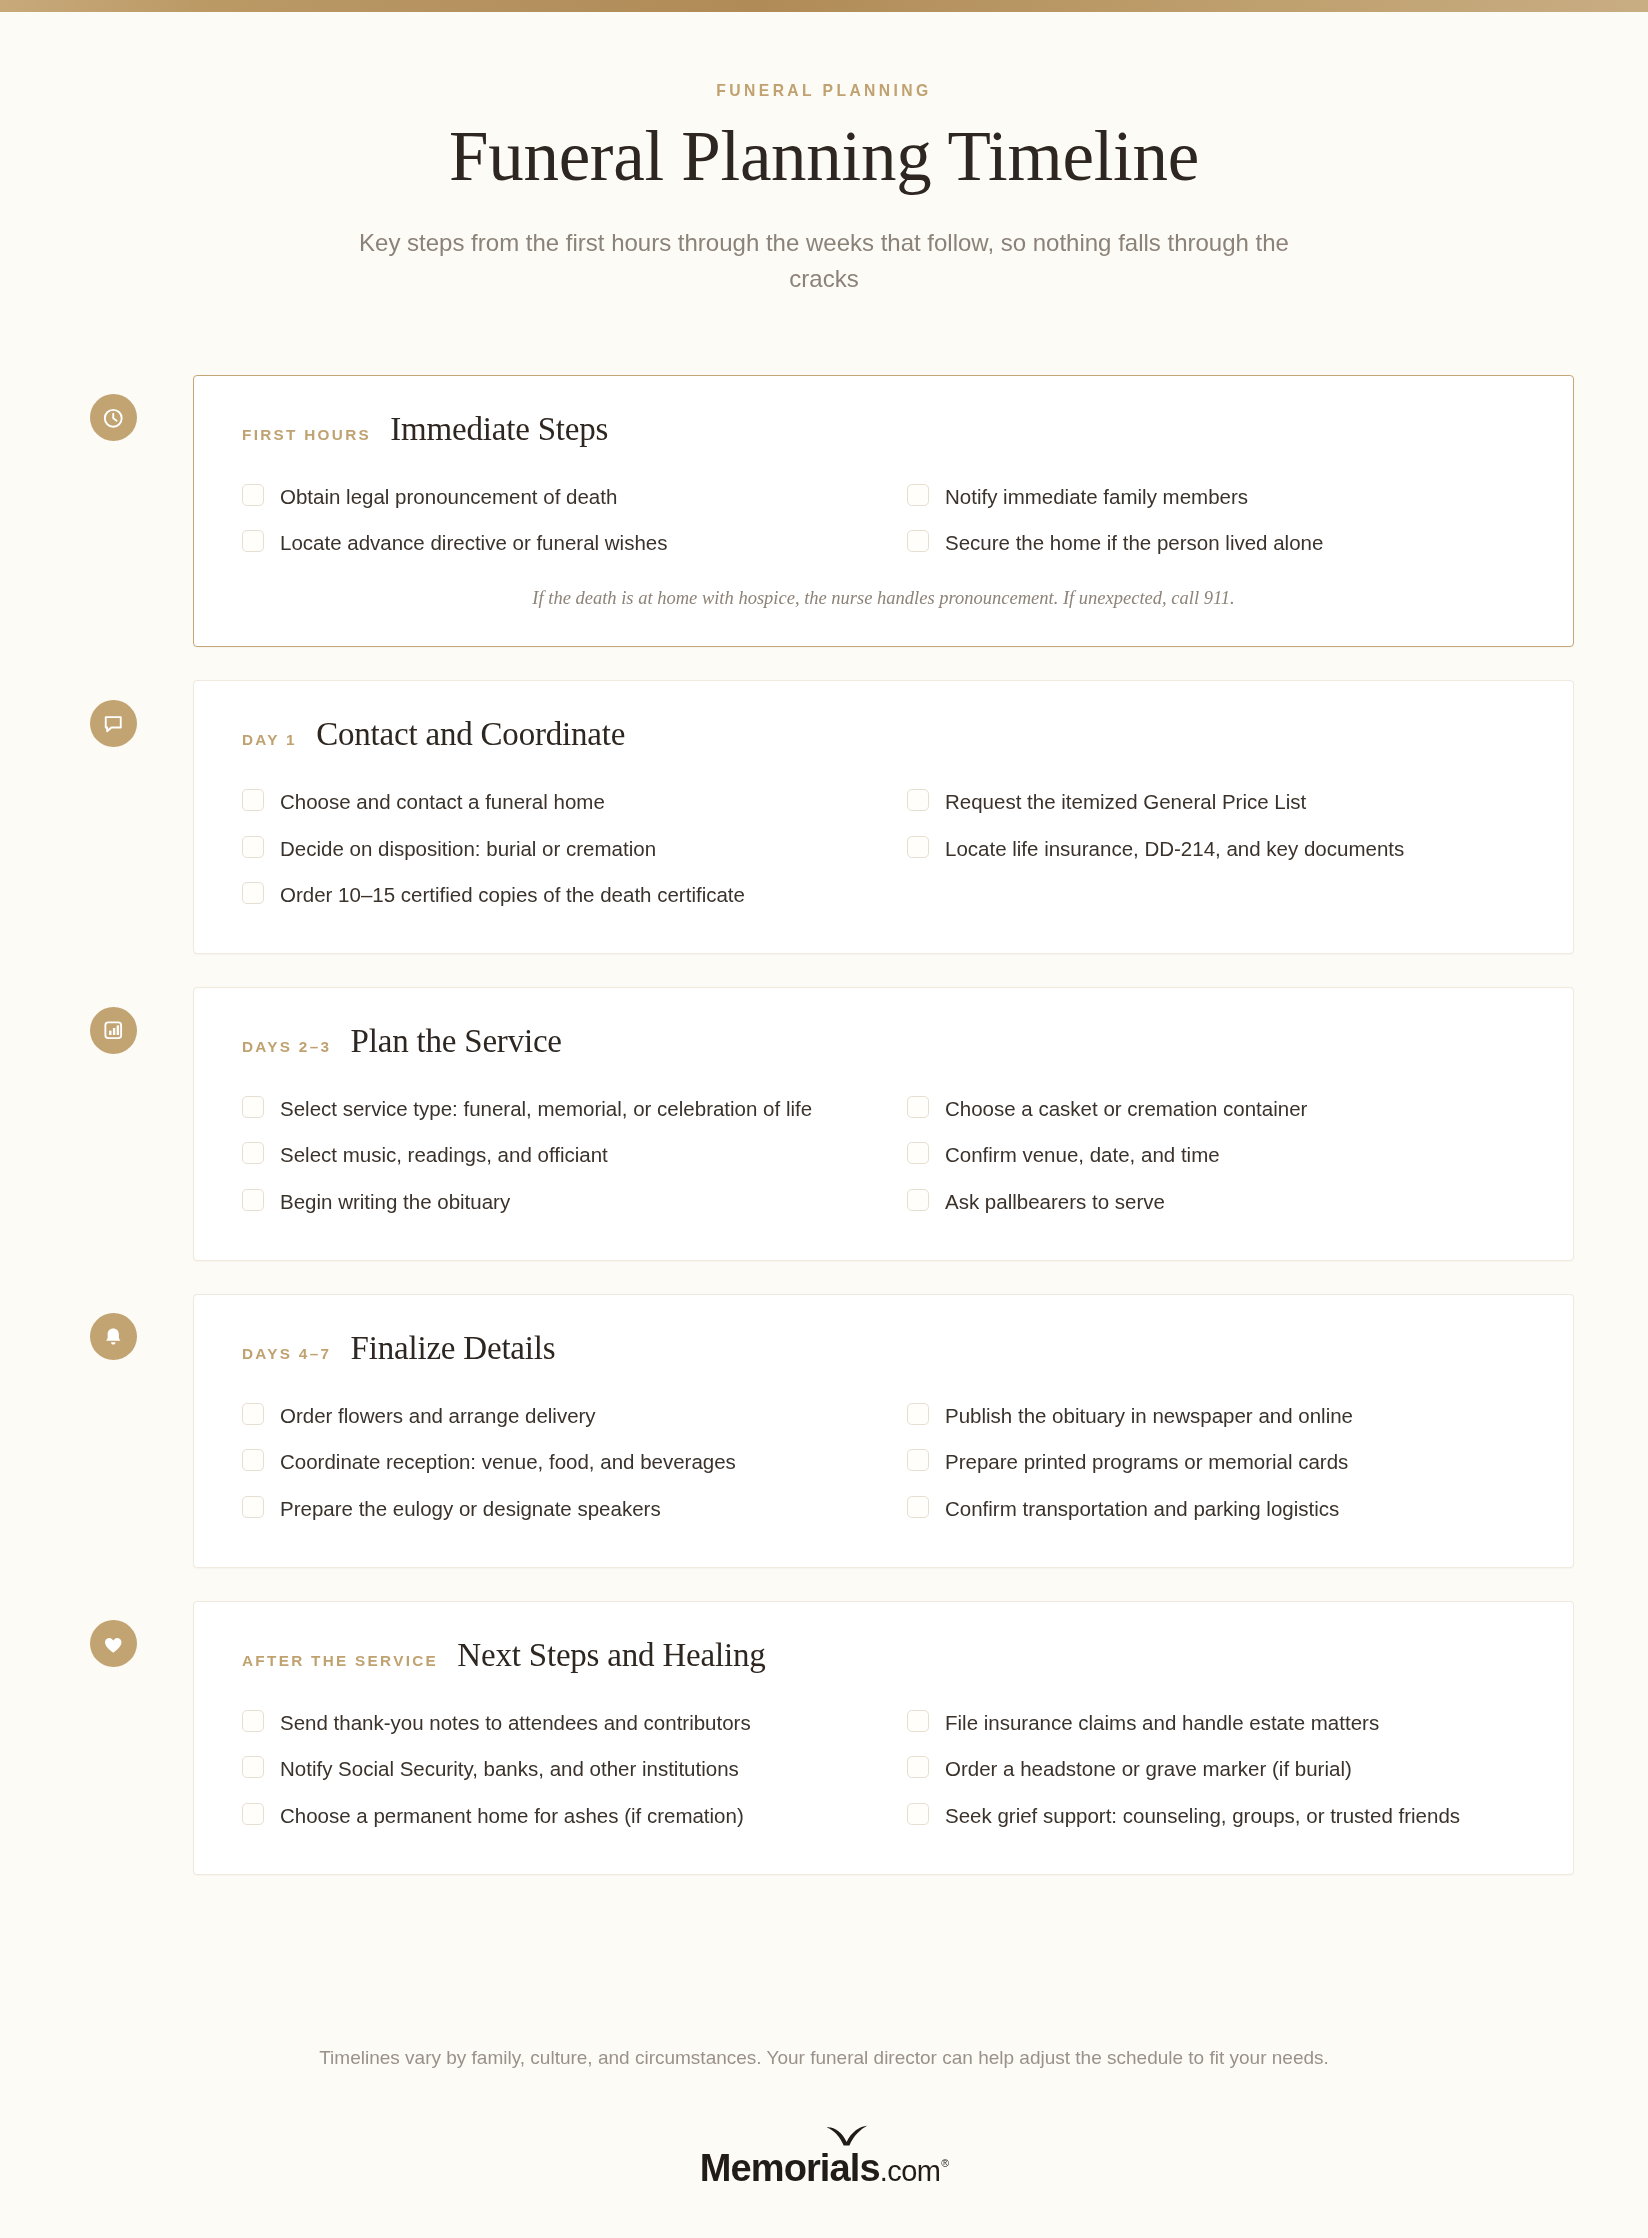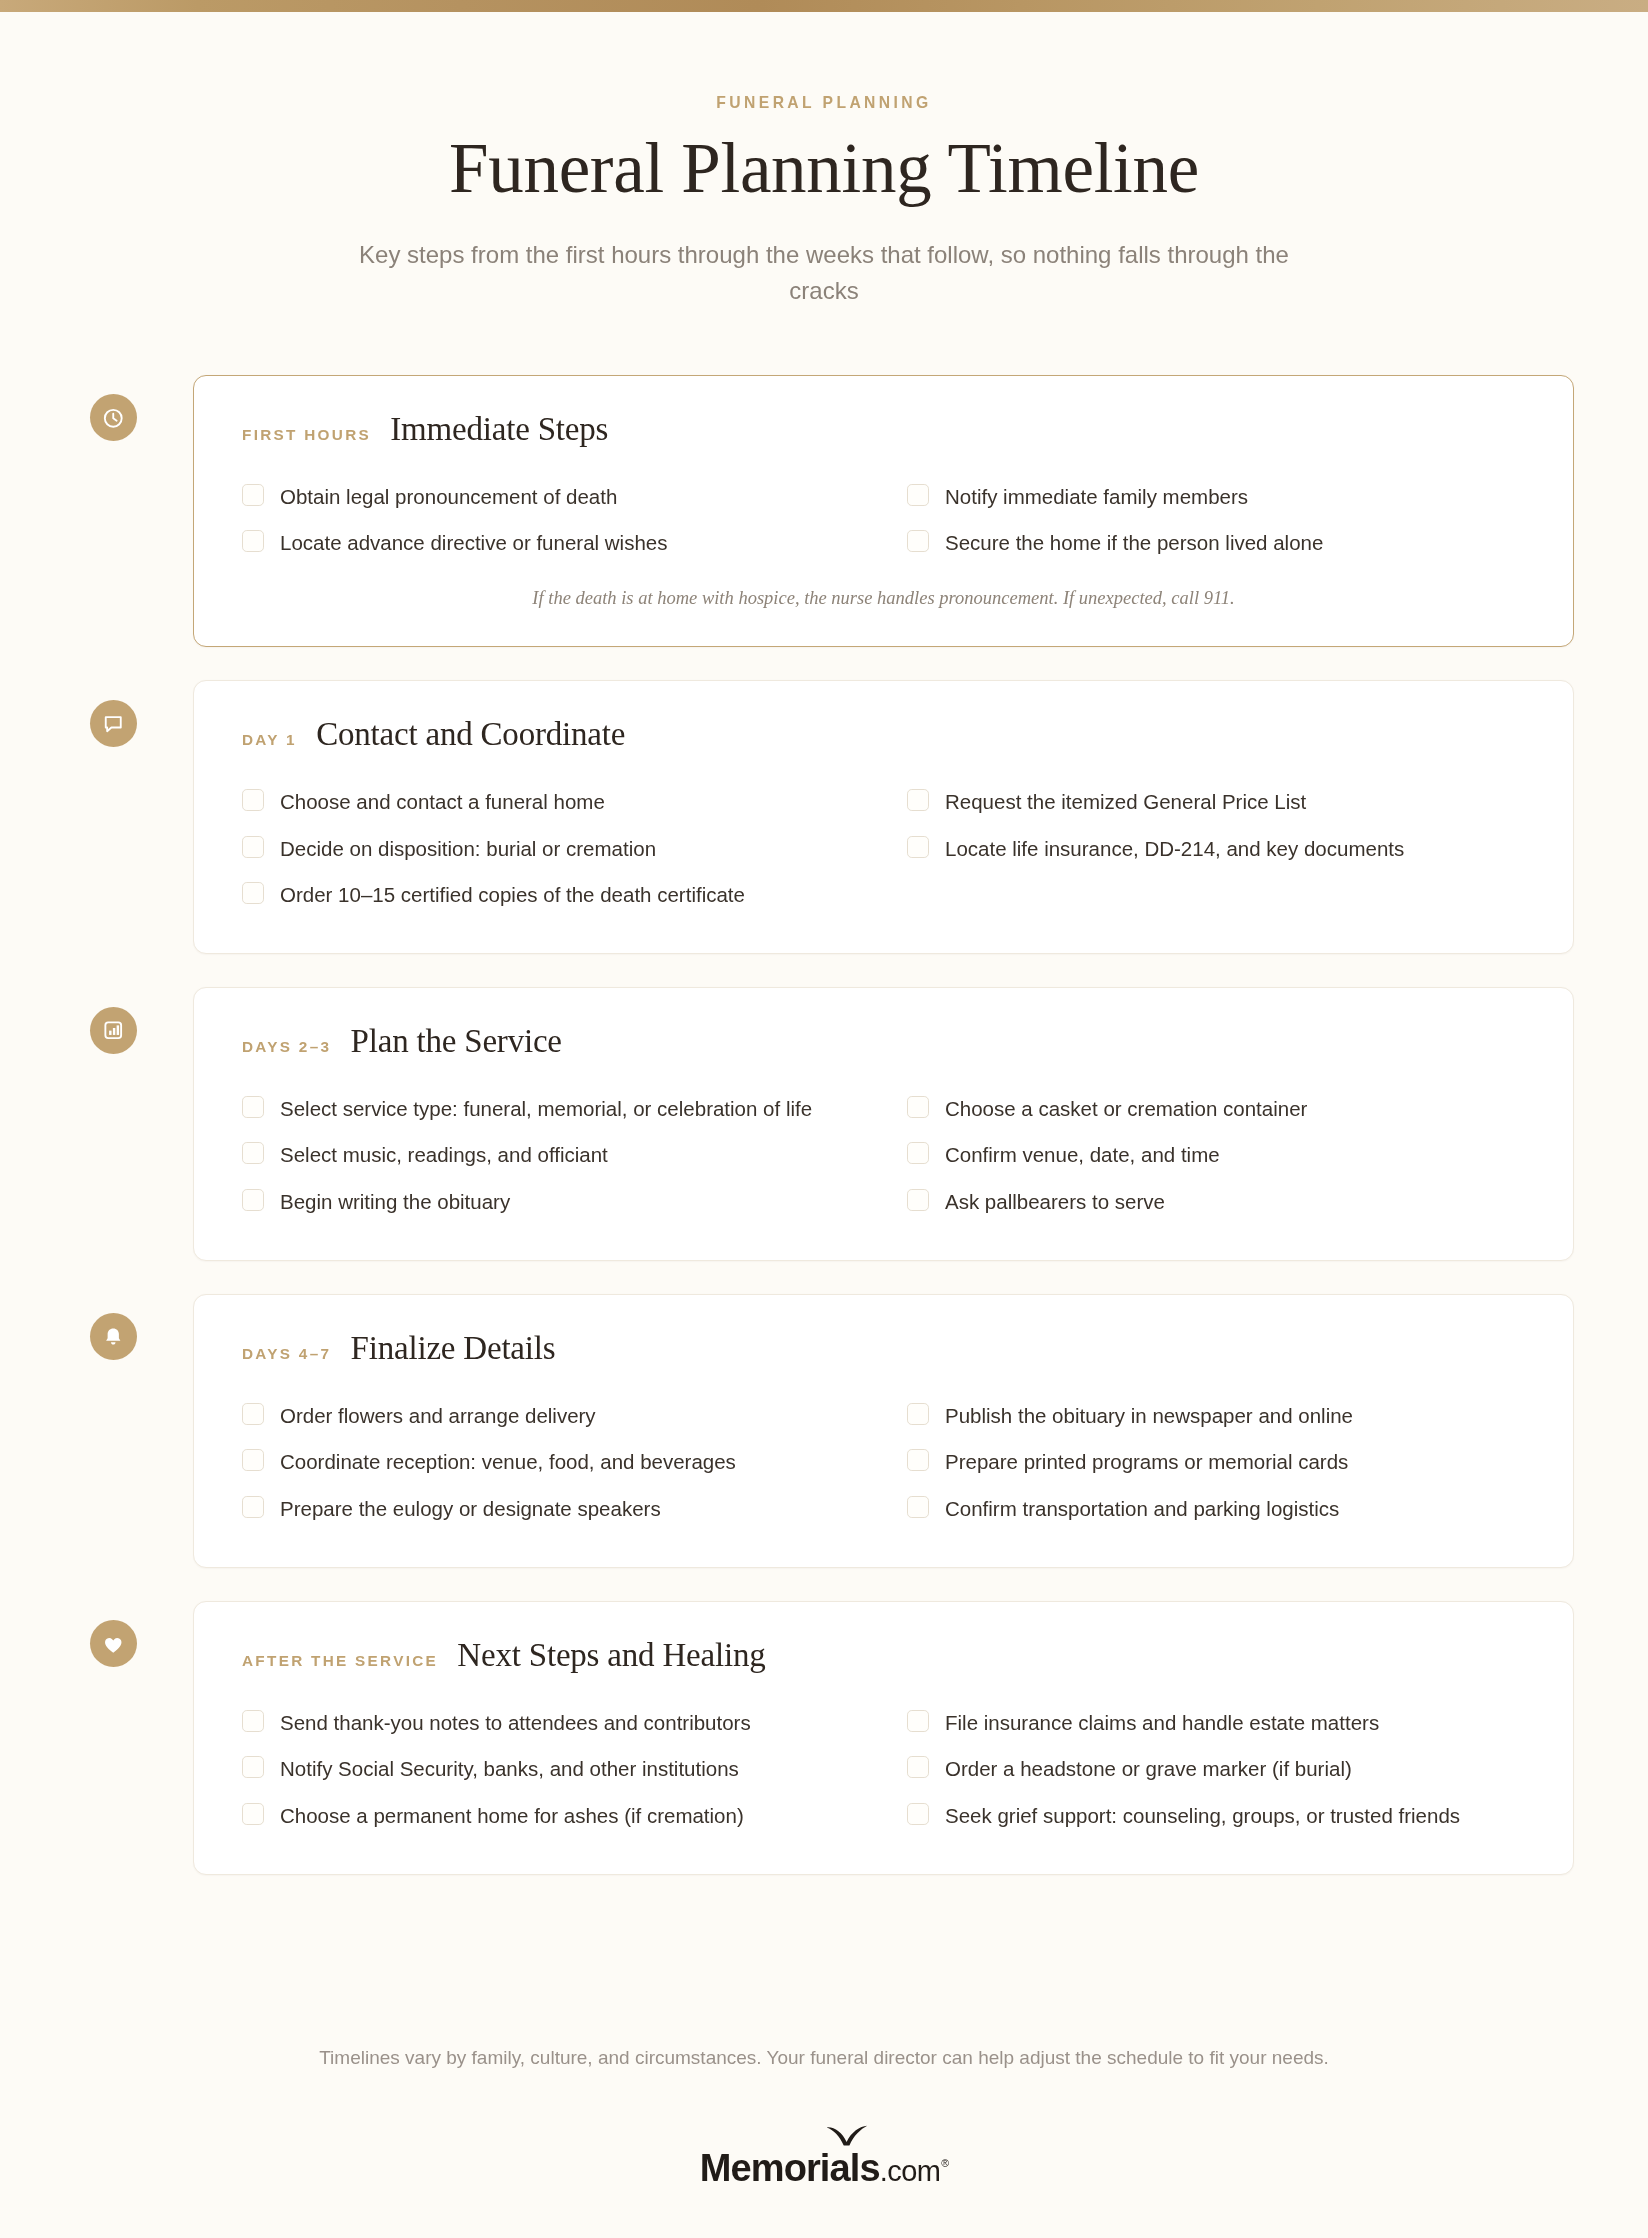--- a/index.html
+++ b/index.html
@@ -34,21 +34,21 @@
         #b59260 28%,
         #b08b58 46%,
         #b89663 62%,
         #c0a271 80%,
         #c9ad83 100%);
   }
 
   
   .header {
     position: absolute;
-    top: 20px; left: 0;
+    top: 8px; left: 0;
     width: 1648px;
     text-align: center;
     padding-top: 74px;
   }
 
   .eyebrow {
     font-family: "Liberation Sans", sans-serif;
     font-size: 15.7px;
     font-weight: 700;
     letter-spacing: 3.4px;
@@ -127,21 +127,21 @@
     bottom: -33px;
     background: linear-gradient(180deg, #c2a372 0%, #cbb храм 0%, #c8ae80 30%, #ded2c0 62%, #efeae0 88%, #f7f3eb 100%);
     z-index: 1;
   }
 
   
   .tl-card {
     flex: 1 1 auto;
     background: #ffffff;
     border: 1.3px solid #efe9de;
-    border-radius: 13px;
+    border-radius: 4px;
     padding: 37px 48px 35px 48px;
     box-shadow: 0 0.8px 1.6px rgba(60,45,25,0.03);
   }
 
   .tl-card.accent {
     border-color: #c4a777;
     border-width: 1.4px;
   }
 
   .card-head {

